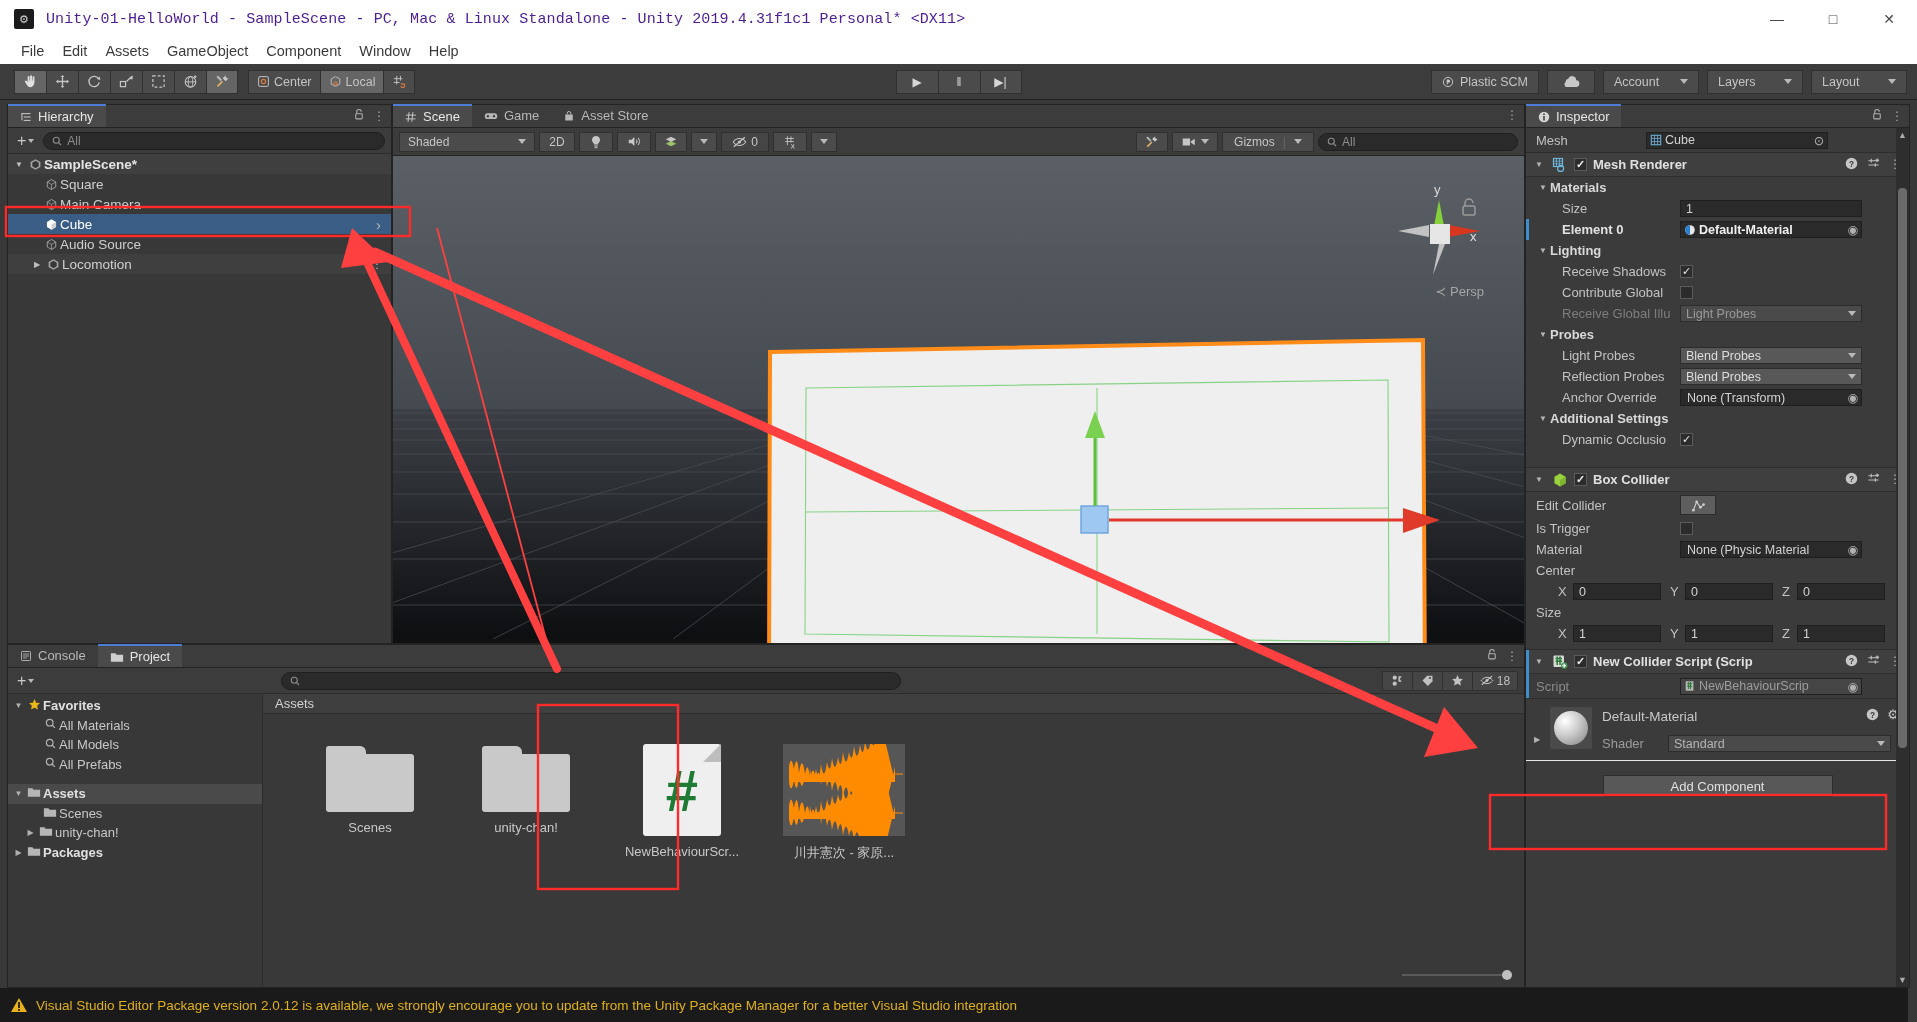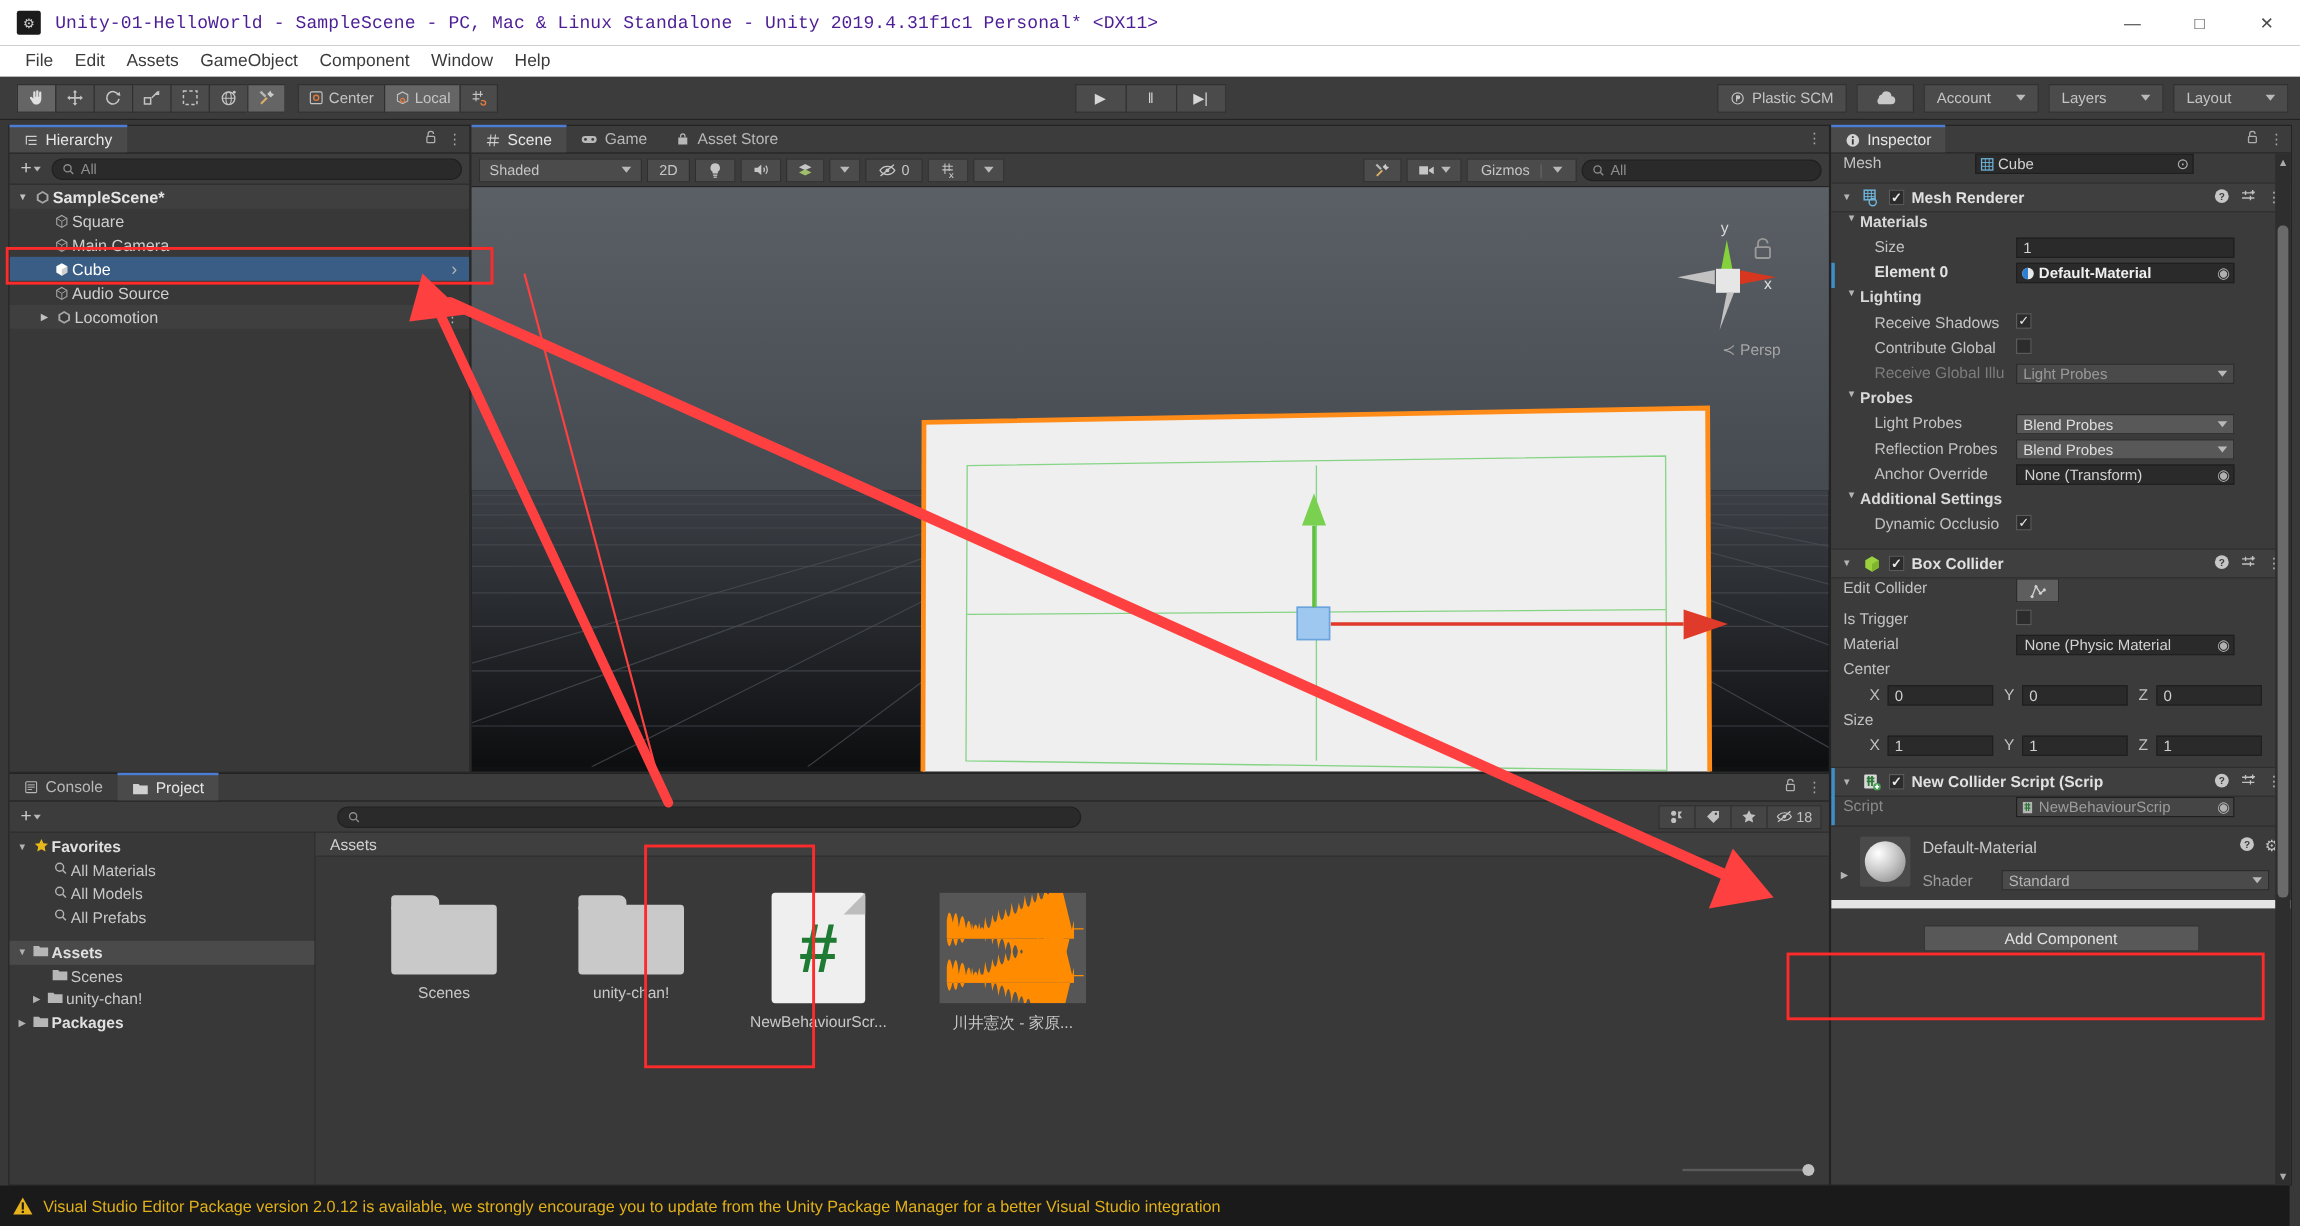--- a/index.html
+++ b/index.html
@@ -118,21 +118,21 @@
   .sky { position:absolute; left:0; top:0; width:100%; height:52%;
          background: linear-gradient(#5b6066, #454a50); }
   .ground { position: absolute; left: 0; top: 52%; width: 100%; height: 48%;
             background: #101113; overflow: hidden; }
   .gizmo-axis { position: absolute; right: 38px; top: 22px; width: 94px; height: 120px; }
   .persp-label { position:absolute; right: 40px; top: 128px; color: #a6a6a6; font-size: 13px; }
 
   
   #inspector { left: 1525px; top: 104px; width: 385px; height: 884px; }
   .insp-body { height: calc(100% - 23px); overflow: hidden; position: relative; background: #3b3b3b; }
-  .irow { display: flex; align-items: flex-start; height: 21px; font-size: 13px; color: #c6c6c6;
+  .irow { display: flex; align-items: center; height: 21px; font-size: 13px; color: #c6c6c6;
           padding-left: 10px; }
   .ilabel { color: #c2c2c2; font-size: 13px; }
   .ifield { height: 17px; background: #2a2a2a; border: 1px solid #1f1f1f; color: #d2d2d2;
             font-size: 12.5px; display: flex; align-items: center; padding: 0 5px; }
   .idrop { height: 17px; background: #585858; border: 1px solid #2c2c2c; color: #dcdcdc;
            font-size: 12.5px; display: flex; align-items: center; justify-content: space-between;
            padding: 0 5px; }
   .comp-header { height: 25px; background: #3f3f3f; display: flex; align-items: center; gap: 6px;
                  padding-left: 6px; border-top: 1px solid #2e2e2e; border-bottom: 1px solid #2e2e2e;
                  font-size: 13px; color: #e0e0e0; font-weight: bold; position: relative; }
@@ -736,21 +736,21 @@
         <div class="objfield" style="width:182px;padding-left:6px">
           <span>None (Transform)</span>
           <span class="pick">◉</span>
         </div>
       </div>
 
       <div class="irow">
         <span class="foldout">▼</span>
         <span class="section-title">Additional Settings</span>
       </div>
-      <div class="irow" style="margin-bottom:7px">
+      <div class="irow" style="margin-bottom:17px">
         <span class="ilabel" style="padding-left:26px;width:144px">Dynamic Occlusio</span>
         <span class="cbox">✓</span>
       </div>
 
       <div class="comp-header">
         <span class="foldout">▼</span>
         <svg width="16" height="16" viewBox="0 0 16 16">
             <path fill="#9ad13c" d="M8 1.6l5.6 3.2v6.4L8 14.4l-5.6-3.2V4.8z"></path>
             <path fill="#7eb52c" d="M8 8l5.6-3.2v6.4L8 14.4z"></path>
           </svg>
@@ -892,21 +892,21 @@
           <div style="display:flex;align-items:center;margin-top:10px;gap:8px">
             <span style="font-size:13px;color:#9b9b9b;width:58px">Shader</span>
             <div class="idrop" style="flex:1;background:#4a4a4a;color:#b4b4b4;margin-right:8px">
               <span>Standard</span>
               <span class="caret"></span>
             </div>
           </div>
         </div>
       </div>
 
-      <div style="border-top:7px solid #e5e5e5;padding-top:4px">
+      <div style="border-top:1px solid #e5e5e5;padding-top:4px">
         <div class="add-comp">Add Component</div>
       </div>
 
       <div style="position:absolute;right:0;top:0;width:13px;height:100%;background:#2e2e2e">
         <div style="color:#aaa;font-size:9px;text-align:center;padding-top:2px">▲</div>
         <div style="position:absolute;top:60px;left:2px;width:9px;height:560px;background:#6a6a6a;border-radius:4px"></div>
         <div style="position:absolute;bottom:2px;width:100%;color:#aaa;font-size:9px;text-align:center">▼</div>
       </div>
     </div>
   </div>

